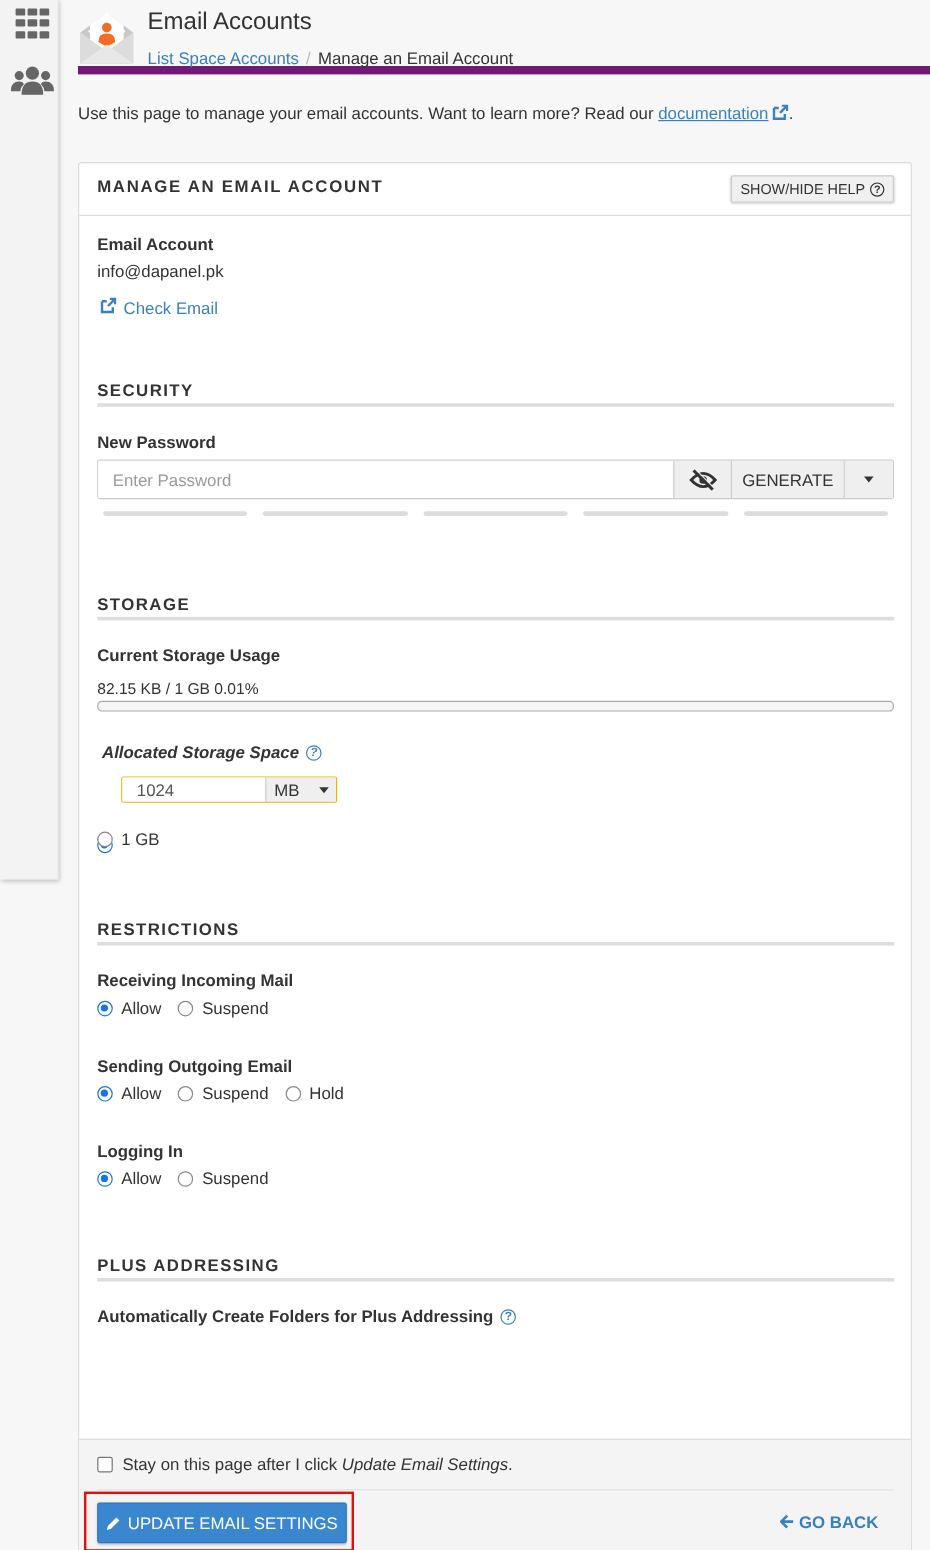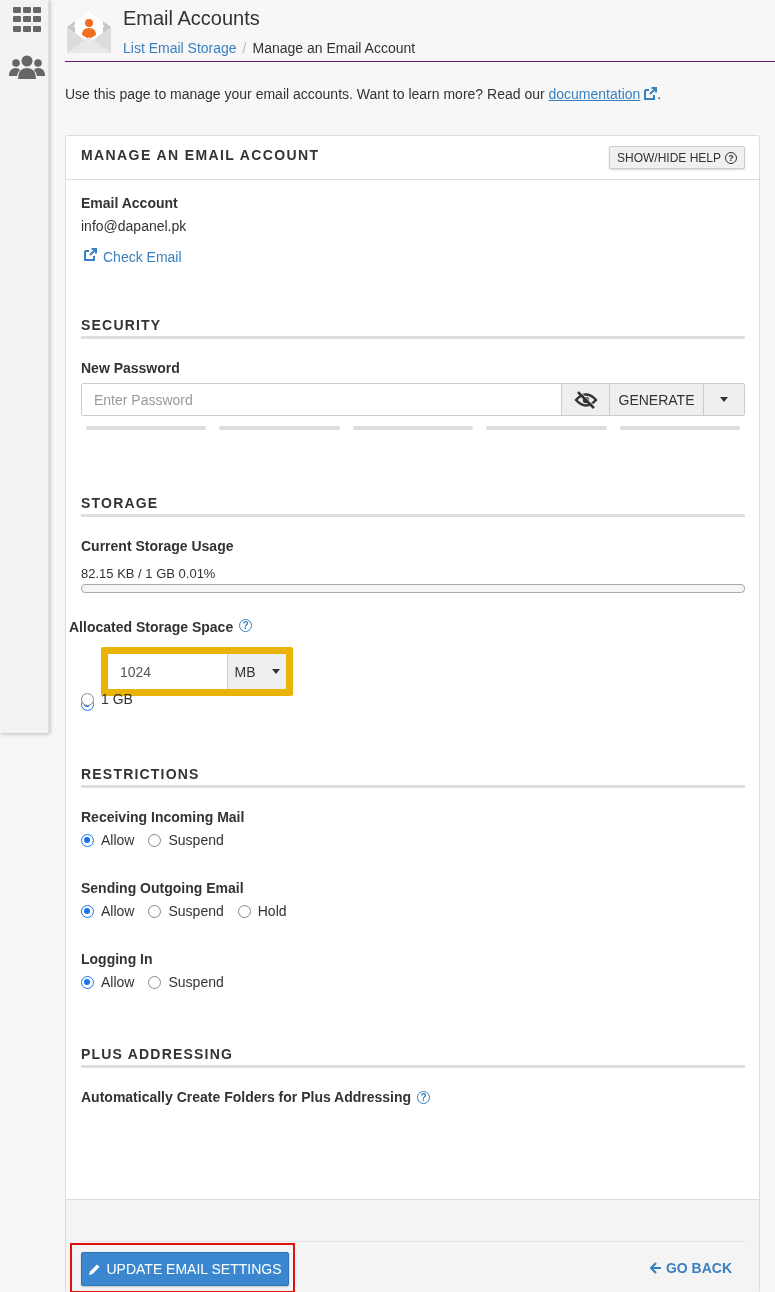--- a/index.html
+++ b/index.html
@@ -17,21 +17,21 @@
     background: #f3f3f3;
     box-shadow: 1px 1px 4px rgba(0,0,0,0.25);
     border-right: 1px solid #e2e2e2;
   }
   .sb-icon { position: absolute; left: 12px; width: 28px; height: 26px; cursor: pointer; }
   .sb-grid { top: 7px; display: grid; grid-template-columns: repeat(3, 8px); grid-gap: 2px; left: 13px; }
   .sb-grid span { width: 8px; height: 6px; background: #666; border-radius: 1px; display: block; }
   .sb-users { top: 54px; left: 9px; width: 38px; }
 
   .main { position: absolute; left: 65px; top: 0; right: 16px; }
-  .header { position: relative; height: 62px; border-bottom: 1px solid #701a75; margin-right: -16px; }
+  .header { position: relative; height: 62px; border-bottom: 7px solid #701a75; margin-right: -16px; }
   .app-icon { position: absolute; left: 0; top: 7px; width: 48px; height: 48px; }
   .page-title { position: absolute; left: 58px; top: 7px; font-size: 20px; color: #333; }
   .breadcrumb { position: absolute; left: 58px; top: 40px; font-size: 14px; }
   .breadcrumb a { color: #3a80c0; text-decoration: none; }
   .breadcrumb .sep { color: #bbb; margin: 0 6px; }
   .breadcrumb .cur { color: #333; }
 
   .intro { position: absolute; top: 86px; left: 0; font-size: 14px; color: #333; }
   .intro a { color: #3a80c0; text-decoration: underline; }
   .ext-icon { display: inline-block; width: 14px; height: 14px; vertical-align: -2px; margin-left: 3px; }
@@ -74,21 +74,21 @@
   .strength { position: absolute; left: 20px; top: 290px; width: 654px; display: flex; gap: 13px; }
   .strength span { flex: 1; height: 4px; background: #ddd; border-radius: 2px; }
 
   .progress { position: absolute; left: 15px; top: 448px; width: 664px; height: 9px; border: 1px solid #aaa; border-radius: 4px; background: #f5f5f5; overflow: hidden; }
   .progress-fill { height: 100%; background: #3a80c0; }
 
   .radio { display: inline-block; width: 13px; height: 13px; border: 1px solid #888; border-radius: 50%; background: #fff; position: relative; vertical-align: middle; cursor: pointer; }
   .radio.on { border: 1.5px solid #1a73e8; }
   .radio.on::after { content: ""; position: absolute; left: 2px; top: 2px; width: 6px; height: 6px; background: #1a73e8; border-radius: 50%; }
 
-  .quota-group { position: absolute; left: 35px; top: 511px; height: 49px; display: flex; border: 7px solid #eab308; border-radius: 2px; justify-content: space-between; }
+  .quota-group { position: absolute; left: 35px; top: 511px; height: 22px; display: flex; border: 1px solid #eab308; border-radius: 2px; justify-content: space-between; }
   .quota-input { width: 119px; border: none; outline: none; padding: 0 12px; font-size: 14px; color: #555; font-family: inherit; }
   .quota-unit { width: 59px; background: #efefef; border-left: 1px solid #ccc; display: flex; align-items: center; justify-content: center; gap: 16px; font-size: 14px; color: #333; cursor: pointer; }
 
   .radio-row { position: absolute; left: 15px; display: flex; align-items: flex-start; font-size: 14px; color: #333; }
   .radio-row .opt { display: flex; align-items: center; gap: 7px; margin-right: 14px; cursor: pointer; }
 
   .footer { position: absolute; left: 0; top: 1063px; width: 693px; height: 94px; background: #f4f4f4; border-top: 1px solid #dcdcdc; }
   .stay { position: absolute; left: 15px; top: 12px; display: flex; align-items: center; gap: 8px; font-size: 14px; color: #333; }
   .checkbox { width: 13px; height: 13px; border: 1px solid #777; border-radius: 2px; background: #fff; cursor: pointer; }
   .footer-rule { position: absolute; left: 15px; right: 14px; top: 41px; height: 1px; background: #e3e3e3; }
@@ -137,21 +137,21 @@
         <path d="M10 14 L24 4 L38 14 L38 30 L24 38 L10 30 Z" fill="#fff"></path>
         <rect x="13" y="8" width="22" height="22" transform="rotate(45 24 19)" fill="#fff"></rect>
         <circle cx="24" cy="16" r="4" fill="#f26c22"></circle>
         <path d="M17 28 Q17 21 24 21 Q31 21 31 28 L24 32 Z" fill="#f26c22"></path>
         <path d="M2 20 L24 36 L46 20 L46 46 L2 46 Z" fill="#dcdcdc"></path>
         <path d="M2 46 L24 30 L46 46 Z" fill="#e8e8e8"></path>
       </svg>
     </div>
     <div class="page-title">Email Accounts</div>
     <div class="breadcrumb">
-      <a>List Email Storage</a><span class="sep">/</span><span class="cur">Manage an Email Account</span>
+      <a>List Space Accounts</a><span class="sep">/</span><span class="cur">Manage an Email Account</span>
     </div>
   </div>
 
   <div class="intro">
     <span>Use this page to manage your email accounts. Want to learn more? Read our</span>
     <a>documentation</a><span class="ext-icon">
       <svg width="14" height="14" viewBox="0 0 14 14">
           <path d="M2 3 H6 M2 3 V12 H11 V8" stroke="#3a80c0" stroke-width="2" fill="none"></path>
           <path d="M7 7 L13 1 M8.5 1 H13 V5.5" stroke="#3a80c0" stroke-width="2" fill="none"></path>
         </svg>
@@ -208,21 +208,21 @@
     </div>
 
     
     <div class="section-title" style="top:359px;">STORAGE</div>
     <div class="section-rule" style="top:378px;"></div>
     <div class="abs lbl" style="left:15px; top:402px;">Current Storage Usage</div>
     <div class="abs val" style="left:15px; top:430px; font-size:13px;">82.15 KB / 1 GB 0.01%</div>
     <div class="progress">
       <div class="progress-fill" id="usage-fill" style="width: 0.01%;"></div>
     </div>
-    <div class="abs lbl" style="left:3px; top:483px; display:flex; align-items:flex-start; gap:6px;">
+    <div class="abs lbl" style="left:19px; top:483px; display:flex; align-items:center; gap:6px;font-style:italic;">
       <span>Allocated Storage Space</span>
       <span class="qmark blue">?</span>
     </div>
     <span class="radio on abs" style="left:15px; top:515px;"></span>
     <div class="quota-group">
       <input class="quota-input" type="text" value="1024" style="">
       <div class="quota-unit">
         <span>MB</span>
         <span class="caret"></span>
       </div>
@@ -281,20 +281,24 @@
     
     <div class="section-title" style="top:910px;">PLUS ADDRESSING</div>
     <div class="section-rule" style="top:929px;"></div>
     <div class="abs lbl" style="left:15px; top:953px; display:flex; align-items:center; gap:6px;">
       <span>Automatically Create Folders for Plus Addressing</span>
       <span class="qmark blue">?</span>
     </div>
 
     
     <div class="footer">
+      <label class="stay">
+        <span class="checkbox"></span>
+        <span><span>Stay on this page after I click</span> <em>Update Email Settings</em><span>.</span></span>
+      </label>
       <div class="footer-rule"></div>
       <div class="highlight"></div>
       <div class="update-btn">
         <svg width="13" height="13" viewBox="0 0 13 13">
             <path d="M1 12 L2 8.5 L9 1.5 L11.5 4 L4.5 11 Z" fill="#fff"></path>
           </svg>
         <span>UPDATE EMAIL SETTINGS</span>
       </div>
       <div class="go-back">
         <svg width="12" height="12" viewBox="0 0 12 12">

